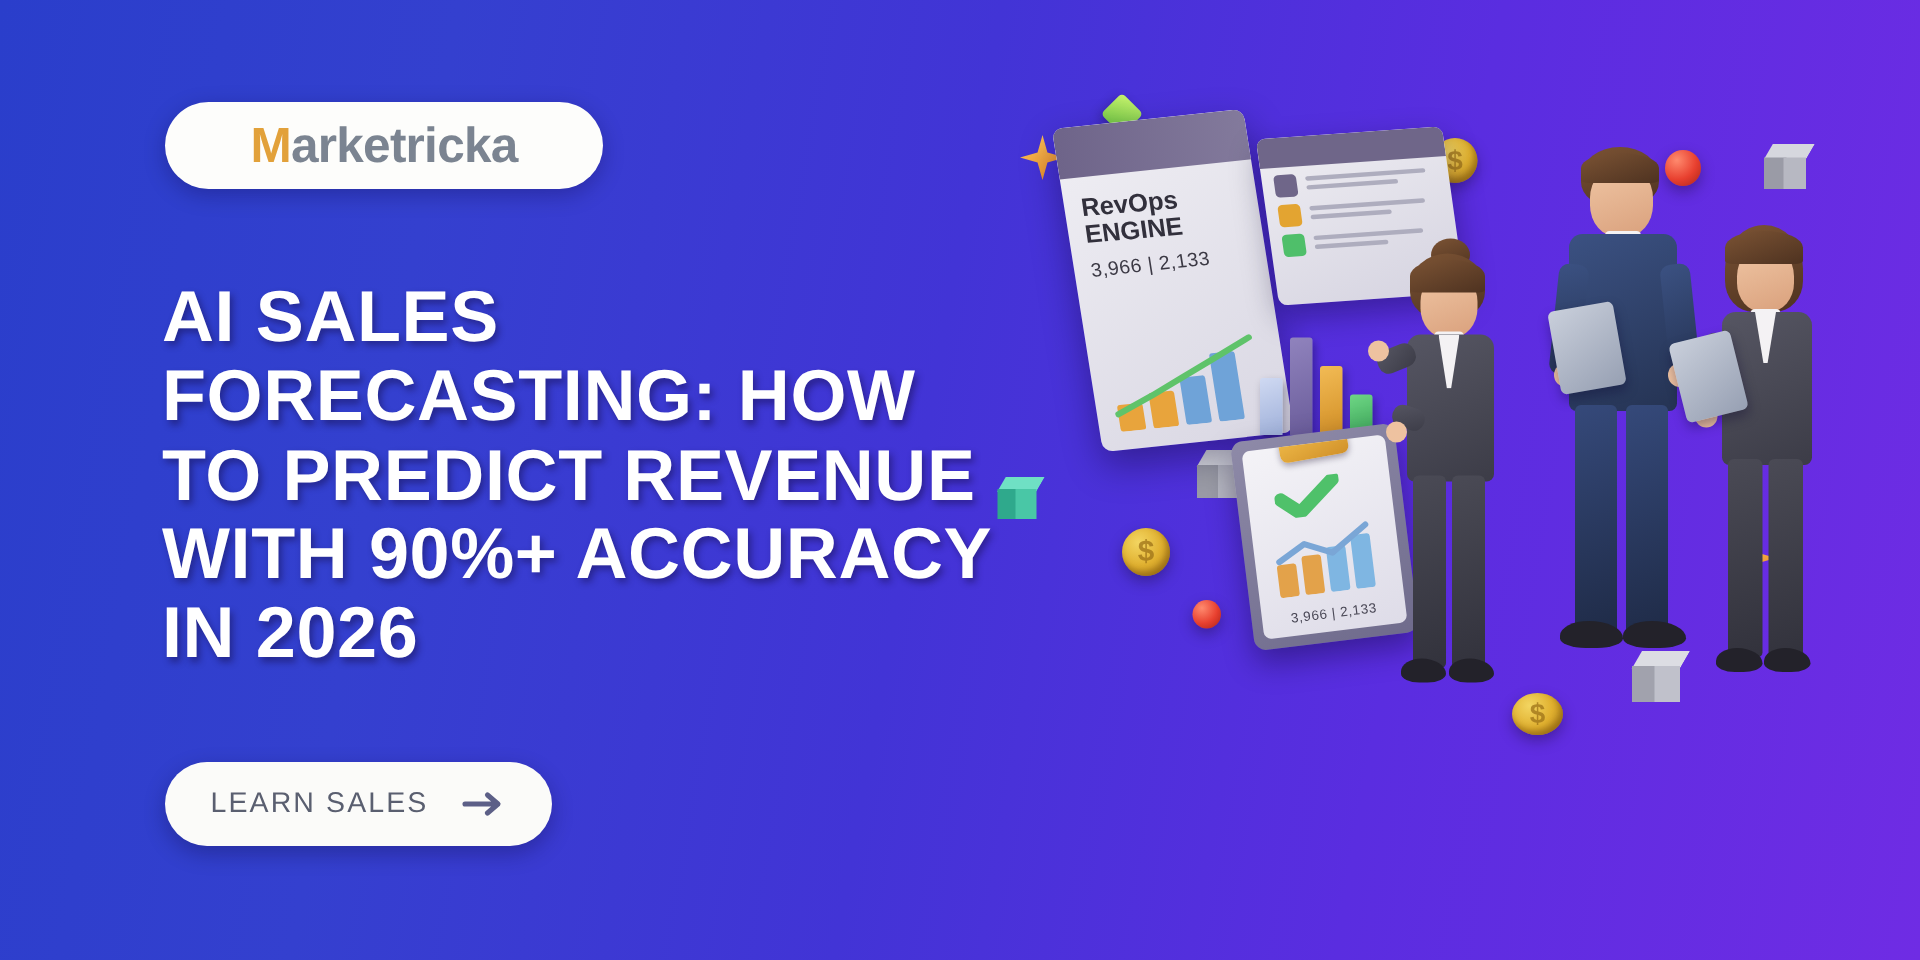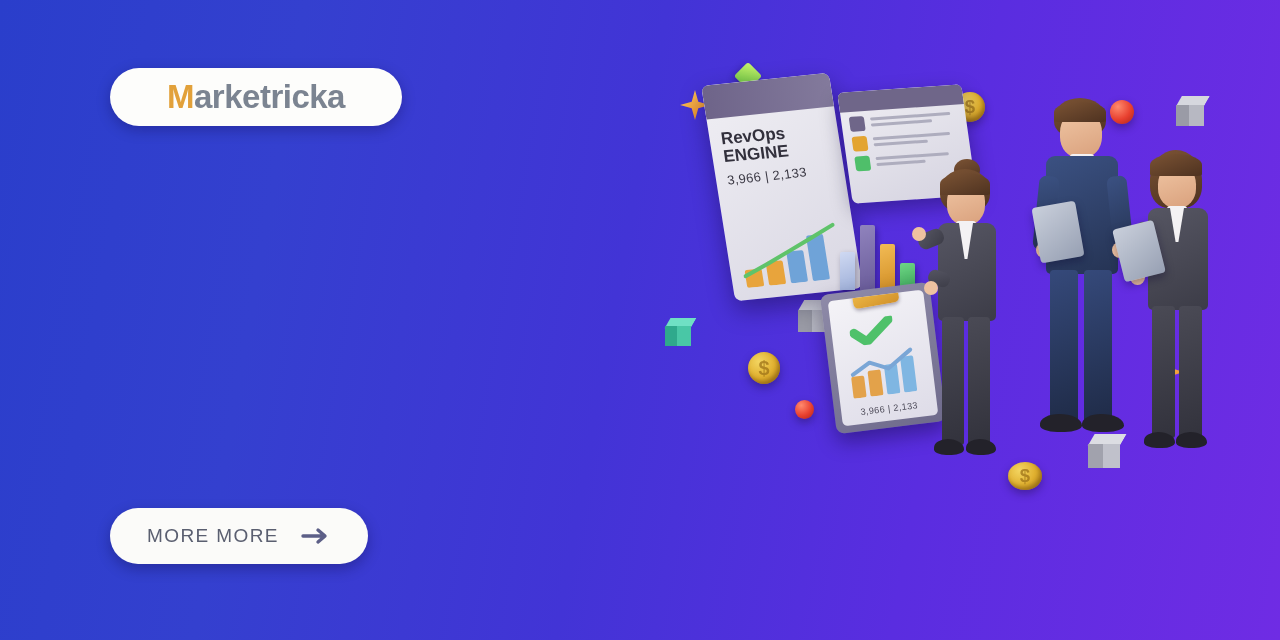--- a/index.html
+++ b/index.html
@@ -206,23 +206,24 @@
 <body>
 
 <div id="banner">
 
   <div class="left-col">
 
     <div class="logo-pill">
       <span class="logo-text"><span class="m">M</span><span>arketricka</span></span>
     </div>
 
+    <div class="headline">AI SALES FORECASTING: HOW TO PREDICT REVENUE WITH 90%+ ACCURACY IN 2026</div>
 
     <div class="cta">
-      <span class="cta-label">MORE MORE</span>
+      <span class="cta-label">LEARN SALES</span>
       <span class="cta-arrow">
         <svg viewBox="0 0 30 20" width="30" height="20">
           <path d="M2 10 H23 M17 4 L24 10 L17 16" fill="none" stroke="#5c5f87" stroke-width="3.4" stroke-linecap="round" stroke-linejoin="round"></path>
         </svg>
       </span>
     </div>
   </div>
 
   <div class="scene">
 

